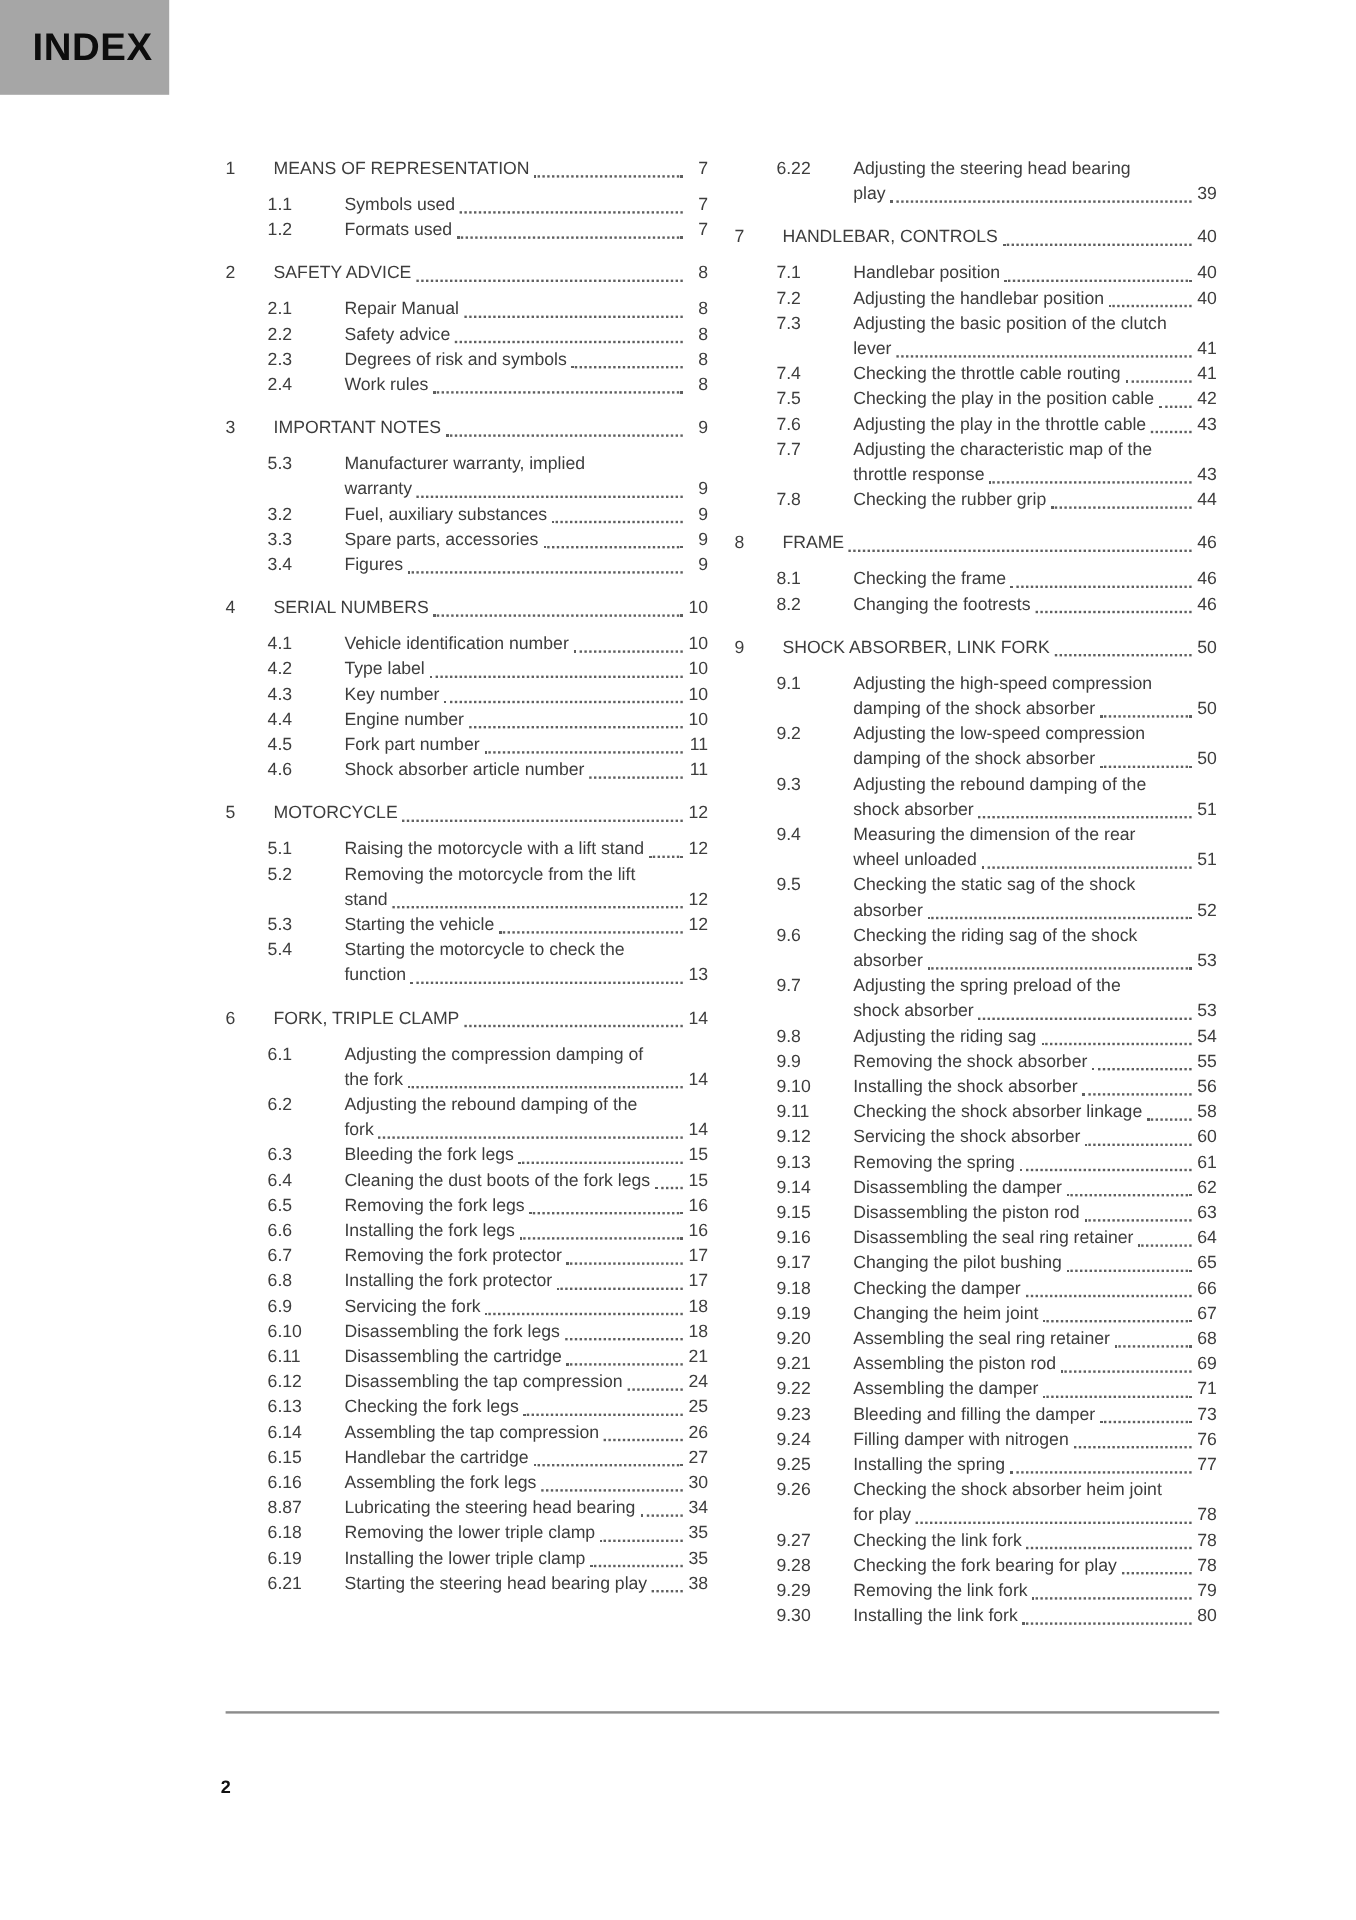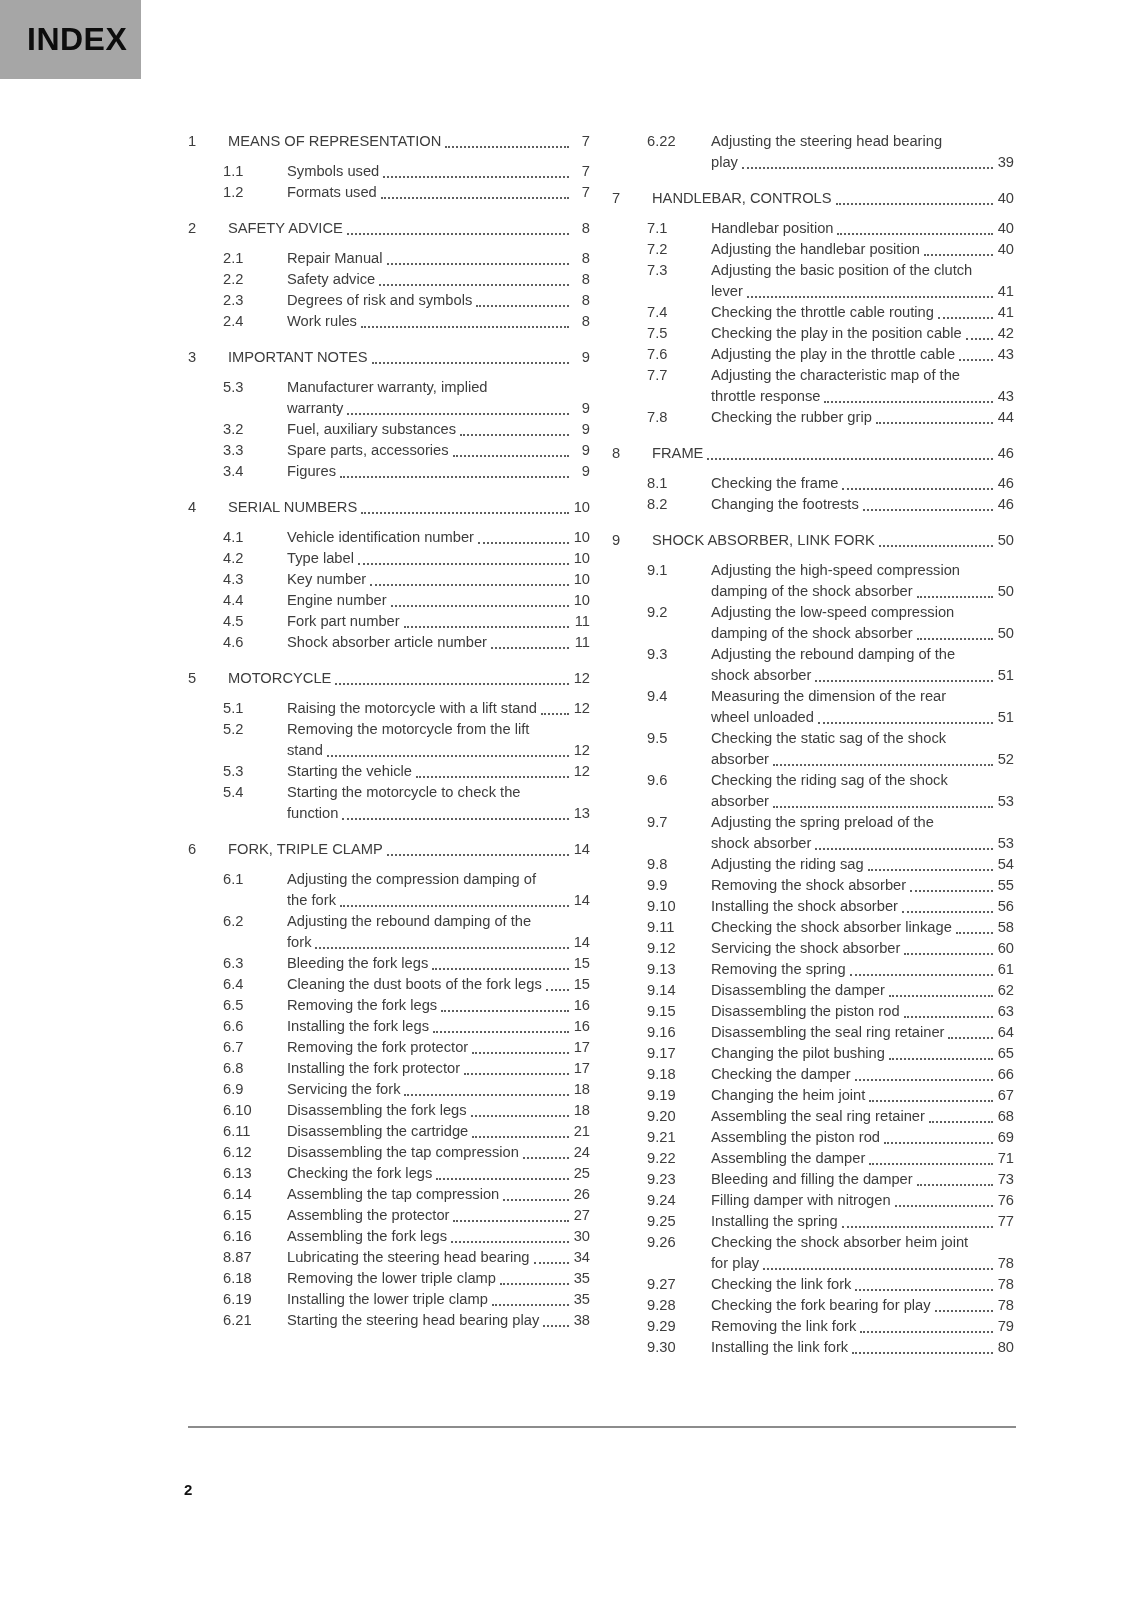--- a/index.html
+++ b/index.html
@@ -499,21 +499,21 @@
             <span class="title">Assembling the tap compression</span>
             <span class="leader" style="border-bottom-color: rgb(95, 95, 95);"></span>
             <span class="pageno">26</span>
           </div>
         </div>
       </div>
       <div class="row sub-row">
         <span class="num">6.15</span>
         <div class="body">
           <div class="trow">
-            <span class="title">Assembling the protector</span>
+            <span class="title">Handlebar the cartridge</span>
             <span class="leader" style="border-bottom-color: rgb(95, 95, 95);"></span>
             <span class="pageno">27</span>
           </div>
         </div>
       </div>
       <div class="row sub-row">
         <span class="num">6.16</span>
         <div class="body">
           <div class="trow">
             <span class="title">Assembling the fork legs</span>

